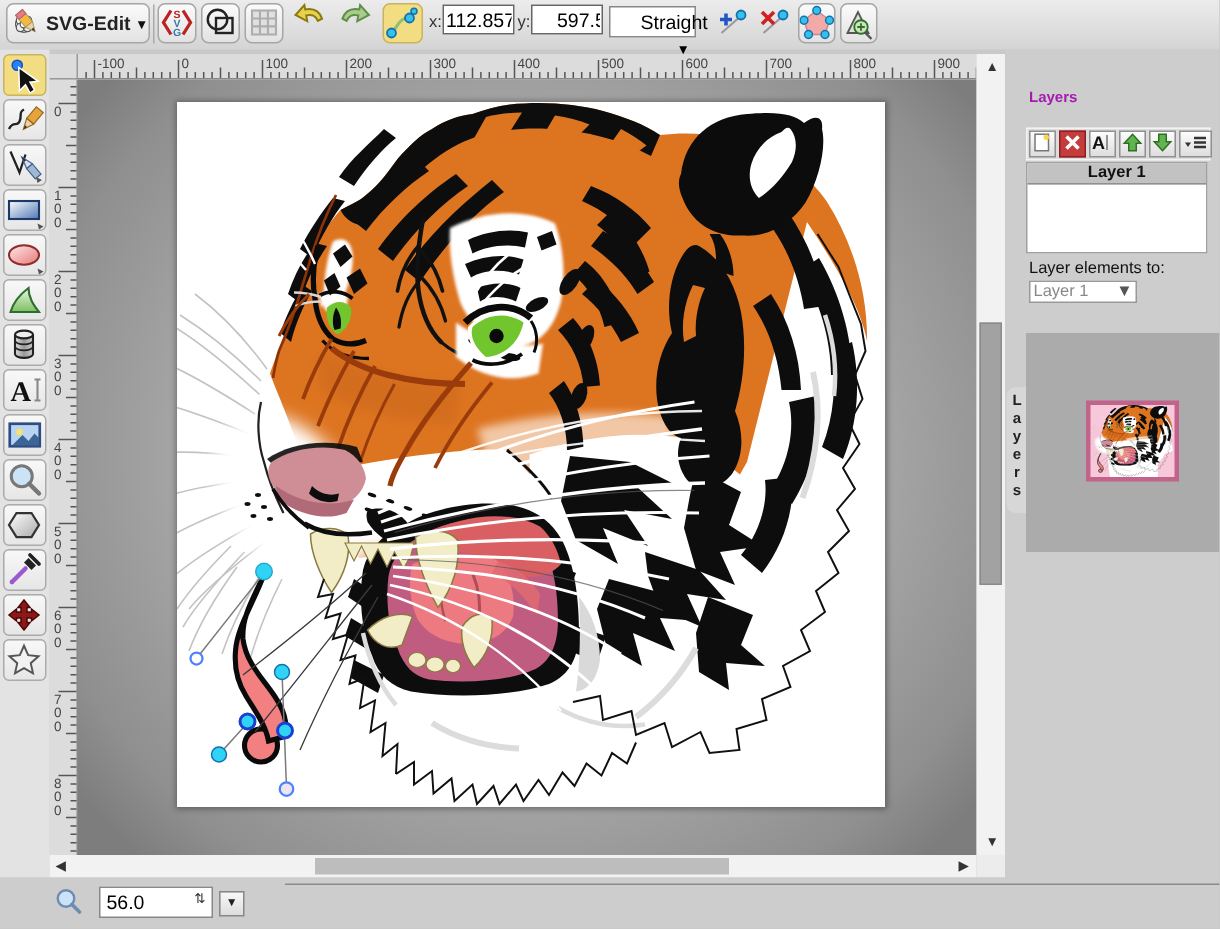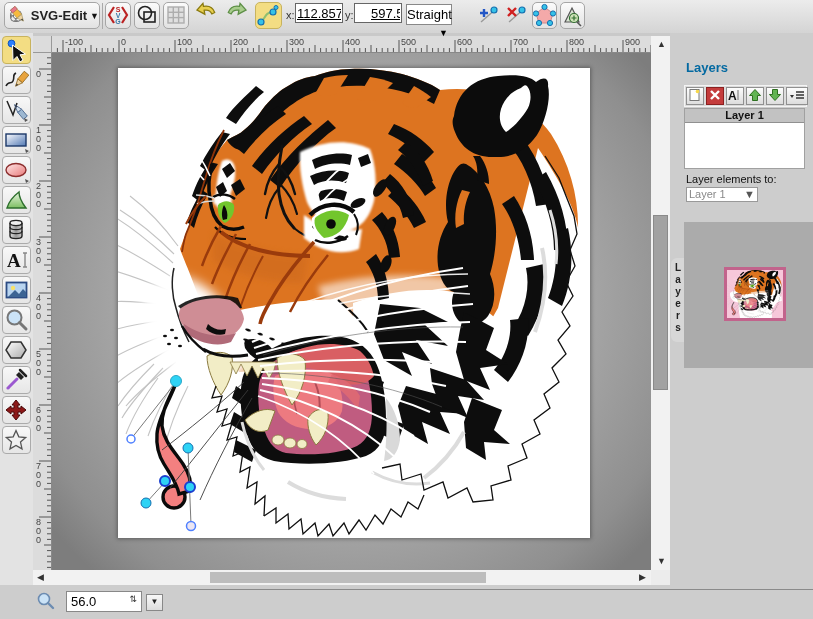--- a/index.html
+++ b/index.html
@@ -7,42 +7,42 @@
   #app{position:relative;width:813px;height:619px;}
   .abs{position:absolute;}
   
   #topbar{left:0;top:0;width:813px;height:33px;background:linear-gradient(#ececec,#d4d4d4);}
   .tbtn{position:absolute;top:2px;height:27px;background:linear-gradient(#fbfbfb,#e2e2e2);border:1px solid #a6a6a6;border-radius:5px;box-sizing:border-box;}
   .tbtn.flat{background:none;border:none;}
   .tbtn.sel{background:#f3dd83;border:1px solid #c8b35e;}
   #logo{left:4px;width:96px;display:flex;align-items:center;}
   #logo .txt{font-weight:bold;font-size:13px;color:#222;margin-left:2px;white-space:nowrap;}
   .lbl{position:absolute;top:9px;font-size:11px;color:#333;}
-  .tinput{position:absolute;top:3px;height:20px;width:48px;border:1px solid #666;background:#fff;font-size:13px;font-family:"Liberation Sans",sans-serif;padding:0 1px;box-sizing:border-box;text-decoration:underline;}
-  #straight{position:absolute;left:406px;top:4px;width:46px;height:21px;background:#fff;border:1px solid #888;font-size:13px;line-height:19px;padding-left:0;box-sizing:border-box;}
+  .tinput{position:absolute;top:3px;height:20px;width:48px;border:1px solid #666;background:#fff;font-size:13px;font-family:"Liberation Sans",sans-serif;padding:0 1px;box-sizing:border-box;}
+  #straight{position:absolute;left:406px;top:4px;width:58px;height:21px;background:#fff;border:1px solid #888;font-size:13px;line-height:19px;padding-left:20px;box-sizing:border-box;}
   
   #leftbar{left:0;top:33px;width:33px;height:552px;background:#e3e3e3;}
   .ltbtn{position:absolute;left:2px;width:29px;height:28px;background:linear-gradient(#f8f8f8,#e6e6e6);border:1px solid #ababab;border-radius:4px;box-sizing:border-box;}
   .ltbtn.sel{background:#f3dd83;border:1px solid #c8b35e;}
   
   #rcorner{left:33px;top:36px;width:19px;height:17px;background:#dcdcdc;border-right:1px solid #999;border-bottom:1px solid #999;box-sizing:border-box;}
   #rulertop{left:52px;top:36px;width:599px;height:17px;background:#dcdcdc;overflow:hidden;border-bottom:1px solid #888;box-sizing:border-box;}
   #rulerleft{left:33px;top:53px;width:19px;height:517px;background:#dcdcdc;overflow:hidden;border-right:1px solid #888;box-sizing:border-box;}
   
   #workspace{left:52px;top:53px;width:599px;height:517px;background:radial-gradient(ellipse 385px 365px at 302px 250px,#acacac 0%,#a6a6a6 60%,#8f8f8f 88%,#7d7d7d 100%);overflow:hidden;}
   #canvas{position:absolute;left:66px;top:15px;width:472px;height:470px;background:#fff;box-shadow:0 0 4px 1px rgba(0,0,0,0.35);}
   
   #vscroll{left:651px;top:36px;width:19px;height:534px;background:#f2f2f2;}
   #hscroll{left:33px;top:570px;width:618px;height:15px;background:#f2f2f2;}
   .sbthumb{position:absolute;background:#bdbdbd;}
   .arr{position:absolute;font-size:9px;color:#333;line-height:9px;}
   
   #rpanel{left:670px;top:33px;width:143px;height:556px;background:#cdcdcd;}
   #laytab{left:671px;top:258px;width:14px;height:80px;background:#d7d7d7;border-radius:6px 0 0 6px;font-size:10px;font-weight:bold;color:#222;text-align:center;padding-top:4px;line-height:12px;}
-  #laytitle{left:686px;top:60px;font-size:13px;font-weight:bold;color:#0369a1;}
+  #laytitle{left:686px;top:60px;font-size:10px;font-weight:bold;color:#a21caf;}
   #laybtns{left:684px;top:85px;width:121px;height:20px;background:#dcdcdc;border:1px solid #f4f4f4;display:flex;}
   .laybtn{width:18px;height:16px;margin:1px;border:1px solid #909090;background:linear-gradient(#fdfdfd,#dddddd);position:relative;}
   #laylist{left:684px;top:108px;width:121px;height:61px;background:#fff;border:1px solid #a0a0a0;box-sizing:border-box;}
   #layhead{height:13px;background:#c2c2c2;border-bottom:1px solid #909090;font-size:11px;font-weight:bold;text-align:center;color:#111;}
   #moveto{left:686px;top:173px;font-size:11px;color:#111;}
   #laysel{left:686px;top:187px;width:66px;height:13px;background:#fff;border:1px solid #999;font-size:11px;color:#888;padding:0 2px;}
   #preview{left:684px;top:222px;width:129px;height:146px;background:#ababab;}
   #thumb{position:absolute;left:40px;top:45px;width:62px;height:54px;background:#c2638c;}
   #thumbin{position:absolute;left:3px;top:3px;width:56px;height:48px;background:#f7c7da;overflow:hidden;}
   

